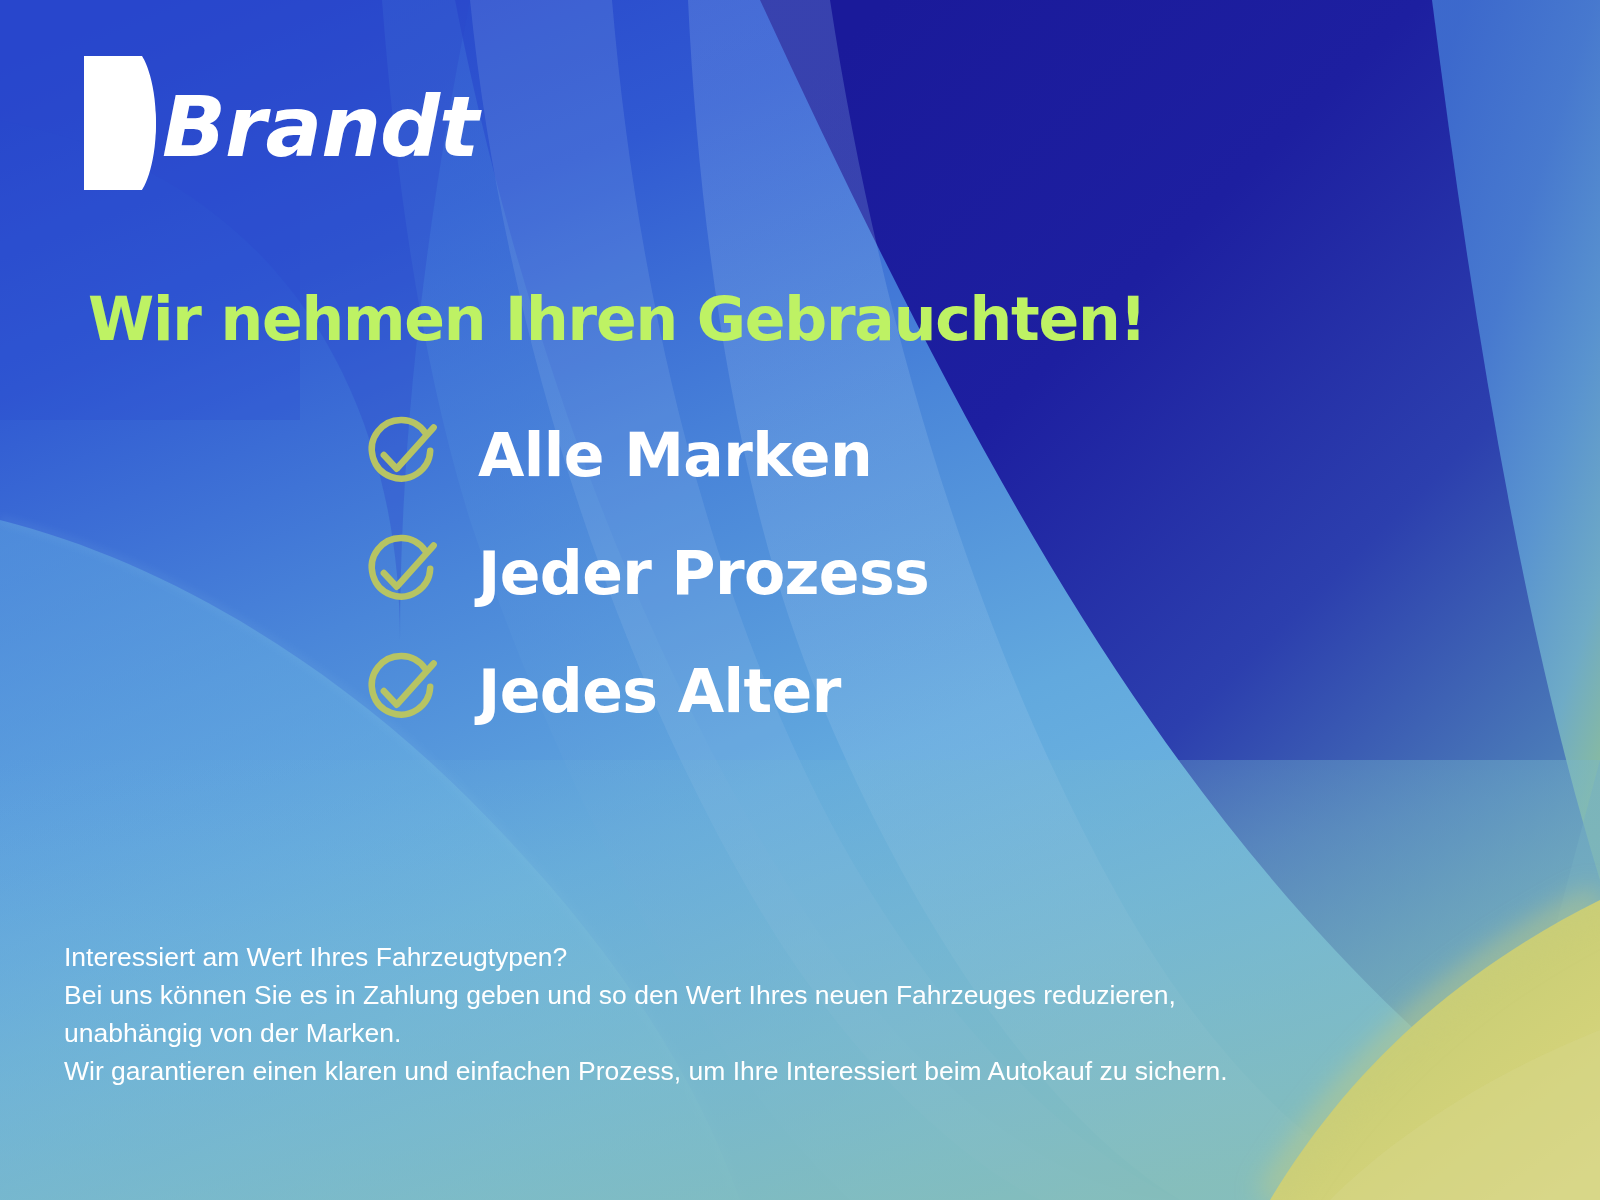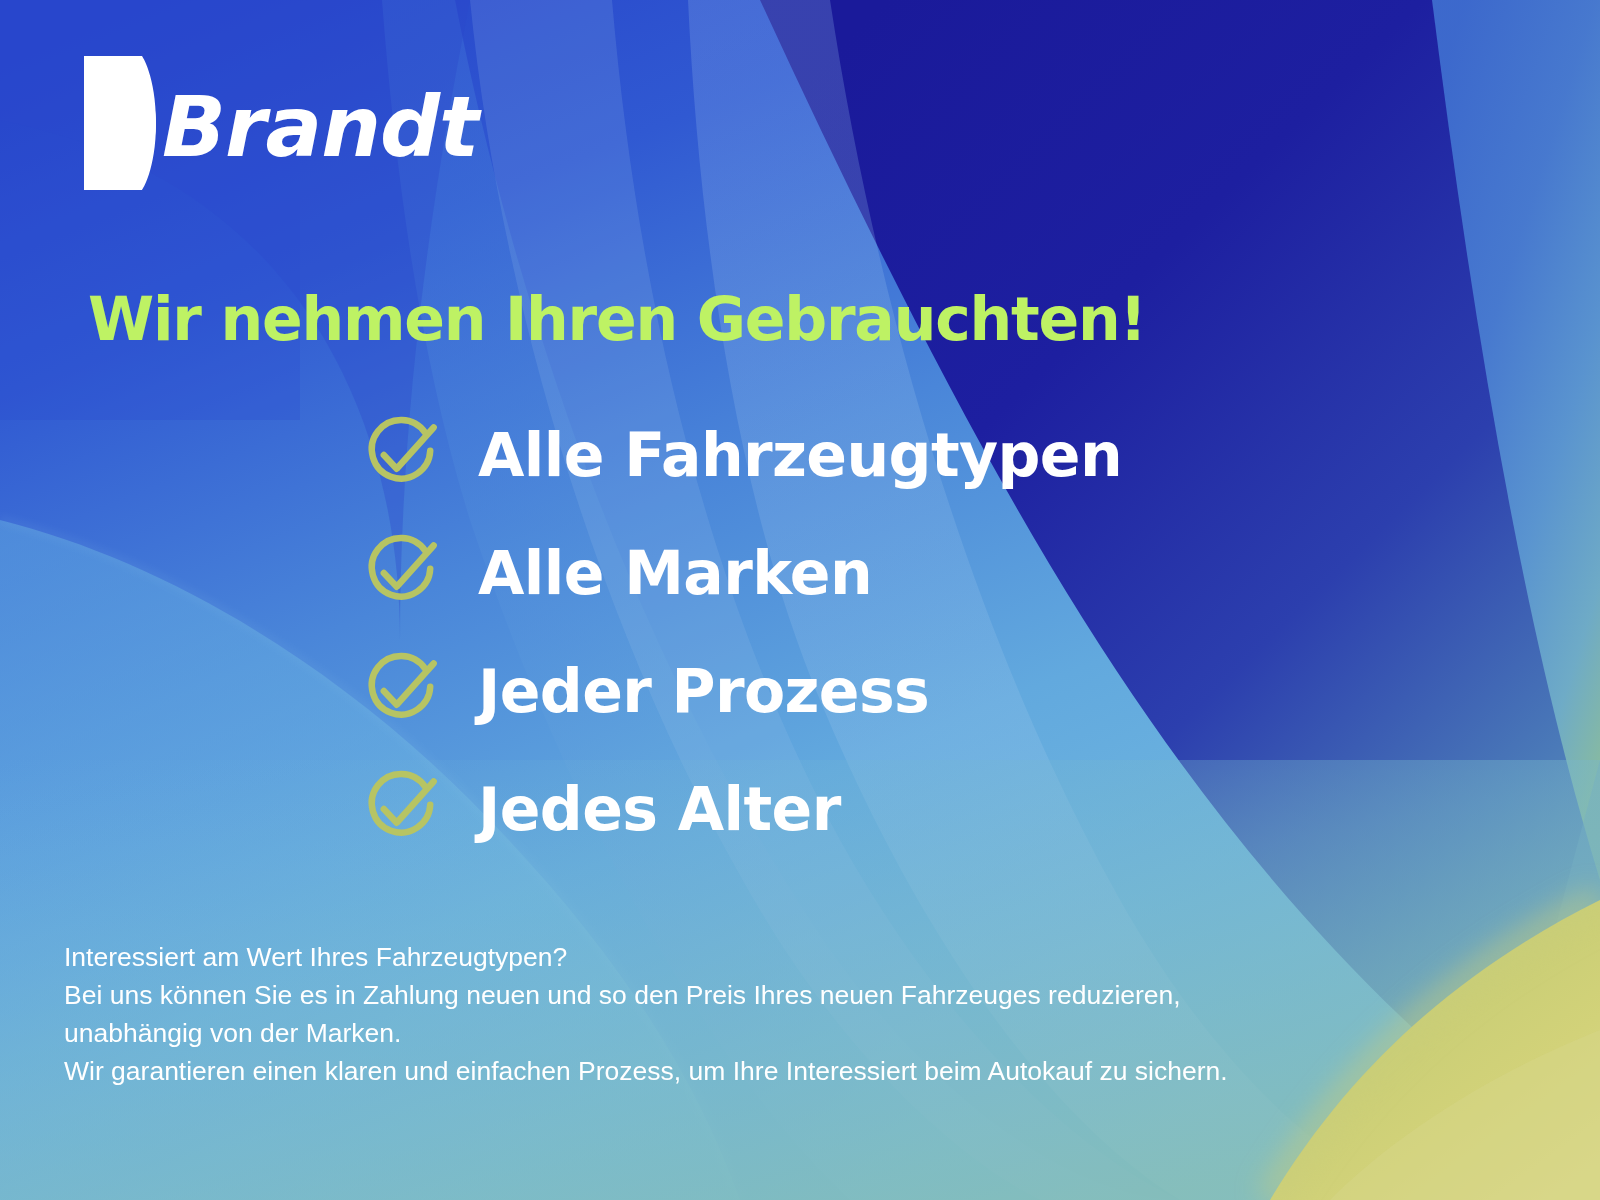--- a/index.html
+++ b/index.html
@@ -256,27 +256,20 @@
                  C 58 134 20 116 20 67 C 20 18 58 0 58 0 Z" fill="#ffffff" fill-rule="evenodd"></path>
         <path d="M 0 0 L 40 0 C 62 22 72 44 72 67 C 72 90 62 112 40 134 L 0 134 Z" fill="#ffffff"></path>
       </svg>
       <div class="logo-word">Brandt</div>
     </div>
 
     <h1 class="headline">Wir nehmen Ihren Gebrauchten!</h1>
 
     <div class="features">
 
-      <div class="feature-row">
-        <svg class="check-icon" viewBox="0 0 100 100" aria-hidden="true">
-          <path d="M 78 24 A 34 34 0 1 0 84 45" fill="none" stroke="#b7c463" stroke-width="7.5" stroke-linecap="round"></path>
-          <path d="M 30 50 L 45 66 L 88 18" fill="none" stroke="#b7c463" stroke-width="7.5" stroke-linecap="round" stroke-linejoin="round"></path>
-        </svg>
-        <div class="feature-label">Alle Fahrzeugtypen</div>
-      </div>
 
       <div class="feature-row">
         <svg class="check-icon" viewBox="0 0 100 100" aria-hidden="true">
           <path d="M 78 24 A 34 34 0 1 0 84 45" fill="none" stroke="#b7c463" stroke-width="7.5" stroke-linecap="round"></path>
           <path d="M 30 50 L 45 66 L 88 18" fill="none" stroke="#b7c463" stroke-width="7.5" stroke-linecap="round" stroke-linejoin="round"></path>
         </svg>
         <div class="feature-label">Alle Marken</div>
       </div>
 
       <div class="feature-row">
@@ -292,19 +285,19 @@
           <path d="M 78 24 A 34 34 0 1 0 84 45" fill="none" stroke="#b7c463" stroke-width="7.5" stroke-linecap="round"></path>
           <path d="M 30 50 L 45 66 L 88 18" fill="none" stroke="#b7c463" stroke-width="7.5" stroke-linecap="round" stroke-linejoin="round"></path>
         </svg>
         <div class="feature-label">Jedes Alter</div>
       </div>
 
     </div>
 
     <div class="body-copy">
       <span class="body-line">Interessiert am Wert Ihres Fahrzeugtypen?</span>
-      <span class="body-line">Bei uns können Sie es in Zahlung neuen und so den Preis Ihres neuen Fahrzeuges reduzieren,</span>
+      <span class="body-line">Bei uns können Sie es in Zahlung geben und so den Wert Ihres neuen Fahrzeuges reduzieren,</span>
       <span class="body-line">unabhängig von der Marken.</span>
       <span class="body-line">Wir garantieren einen klaren und einfachen Prozess, um Ihre Interessiert beim Autokauf zu sichern.</span>
     </div>
 
   </div>
 </div>
 
 </body></html>

